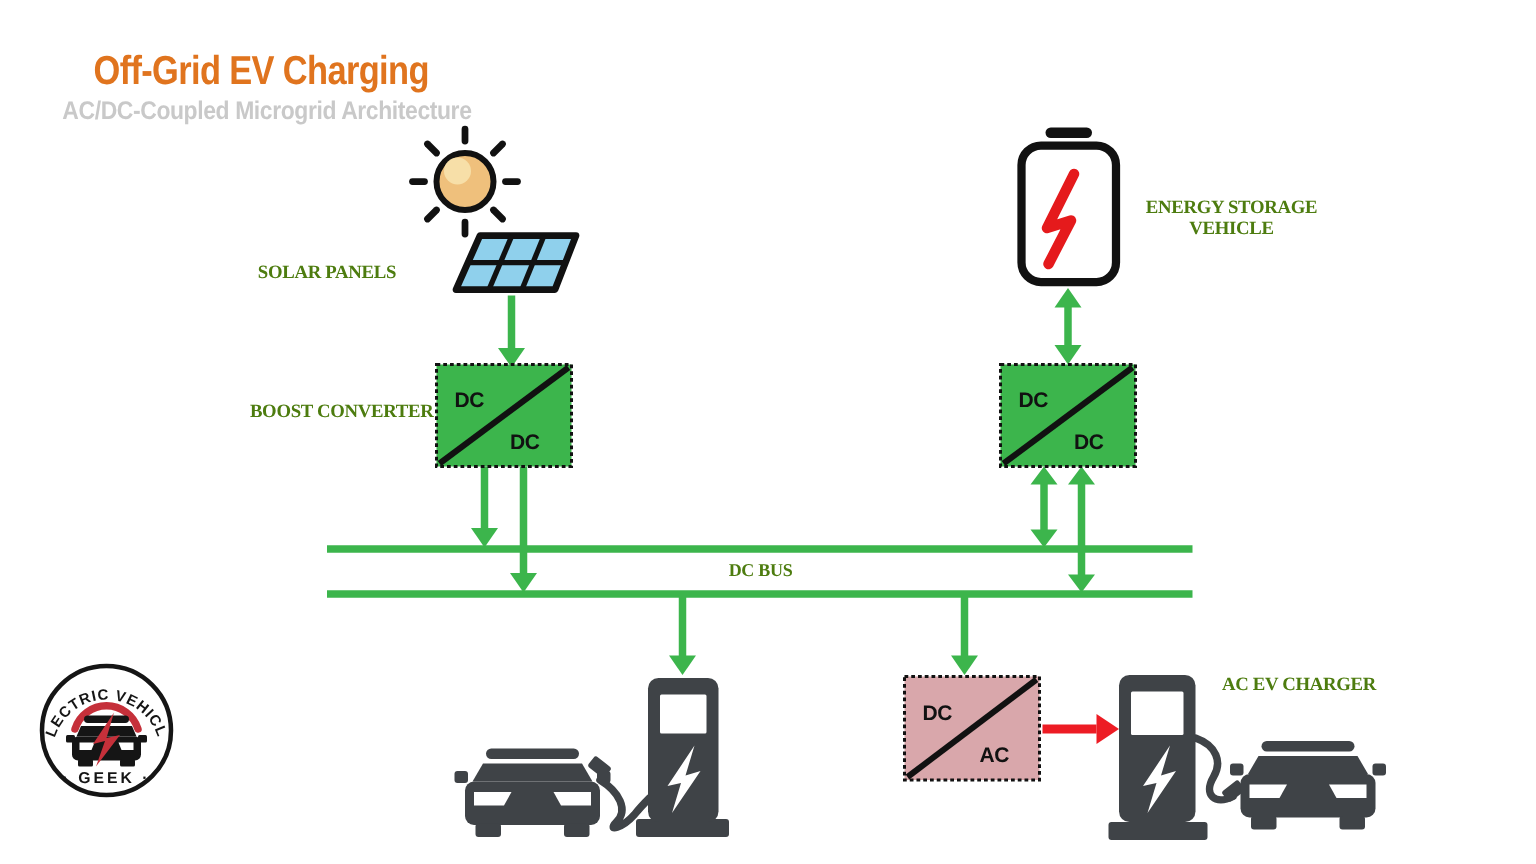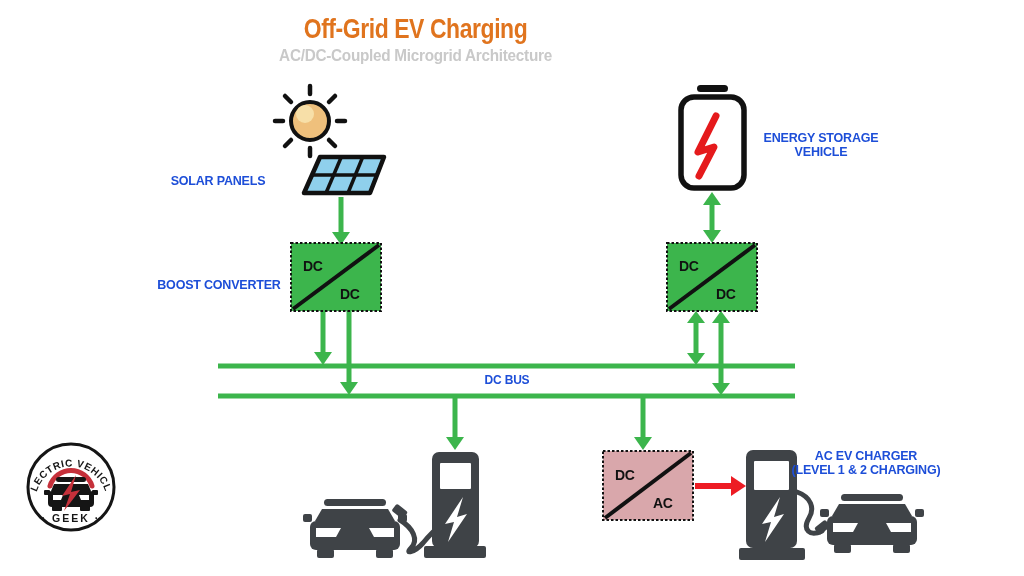--- a/index.html
+++ b/index.html
@@ -1,32 +1,32 @@
 <!DOCTYPE html>
 <html><head>
 <meta charset="utf-8">
 <style>
   html,body { margin:0; padding:0; background:#ffffff; }
   .canvas {
     position:relative; width:1024px; height:576px; background:#ffffff;
     overflow:hidden; font-family:"Liberation Sans", sans-serif;
   }
   .diagram-svg { position:absolute; left:0; top:0; width:1024px; height:576px; }
-  .hdr { position:absolute; left:0; top:14px; width:831px; text-align:center; }
+  .hdr { position:absolute; left:0; top:32px; width:831px; }
   .title {
     font-size:27px; font-weight:800; color:#E0741E; letter-spacing:-0.5px;
     transform:scaleX(.85); transform-origin:50% 50%; line-height:30px; margin:0;
   }
   .subtitle {
     font-size:17px; font-weight:700; color:#C9C9C9; letter-spacing:-0.3px;
     transform:scaleX(.9); transform-origin:50% 50%; line-height:19px; margin:2px 0 0 0;
   }
   .lbl {
-    position:absolute; font-size:12.5px; font-weight:700; color:#1d4ed8;
-    text-align:center; letter-spacing:-0.2px; line-height:14px;
+    position:absolute; font-size:12.5px; font-weight:700; color:#4d7c0f;
+    text-align:center; letter-spacing:-0.2px; line-height:14px;font-family:Liberation Serif, serif;
   }
   .lbl .ln { display:block; }
   svg text.dc {
     font-family:"Liberation Sans", sans-serif; font-size:14px; font-weight:700;
     fill:#111; letter-spacing:-0.3px;
   }
   svg text.logo-arc {
     font-family:"Liberation Sans", sans-serif; font-size:10px; font-weight:700;
     fill:#151515; letter-spacing:0.6px;
   }
@@ -201,24 +201,23 @@
     <h2 class="subtitle">AC/DC-Coupled Microgrid Architecture</h2>
   </div>
 
   <div class="lbl" style="left:148px; top:174px; width:140px;">SOLAR PANELS</div>
 
   <div class="lbl" style="left:751px; top:131px; width:140px;">
     <span class="ln">ENERGY STORAGE</span>
     <span class="ln">VEHICLE</span>
   </div>
 
-  <div class="lbl" style="left:149px; top:278px; width:140px;">BOOST CONVERTER</div>
+  <div class="lbl" style="left:149px; top:267px; width:140px;text-align:right;">BOOST CONVERTER</div>
 
 
   <div class="lbl" style="left:457px; top:373px; width:100px; font-size:12px;">DC BUS</div>
 
 
   <div class="lbl" style="left:776px; top:449px; width:180px;">
     <span class="ln">AC EV CHARGER</span>
-    <span class="ln">(LEVEL 1 &amp; 2 CHARGING)</span>
   </div>
 
 </div>
 
 </body></html>

